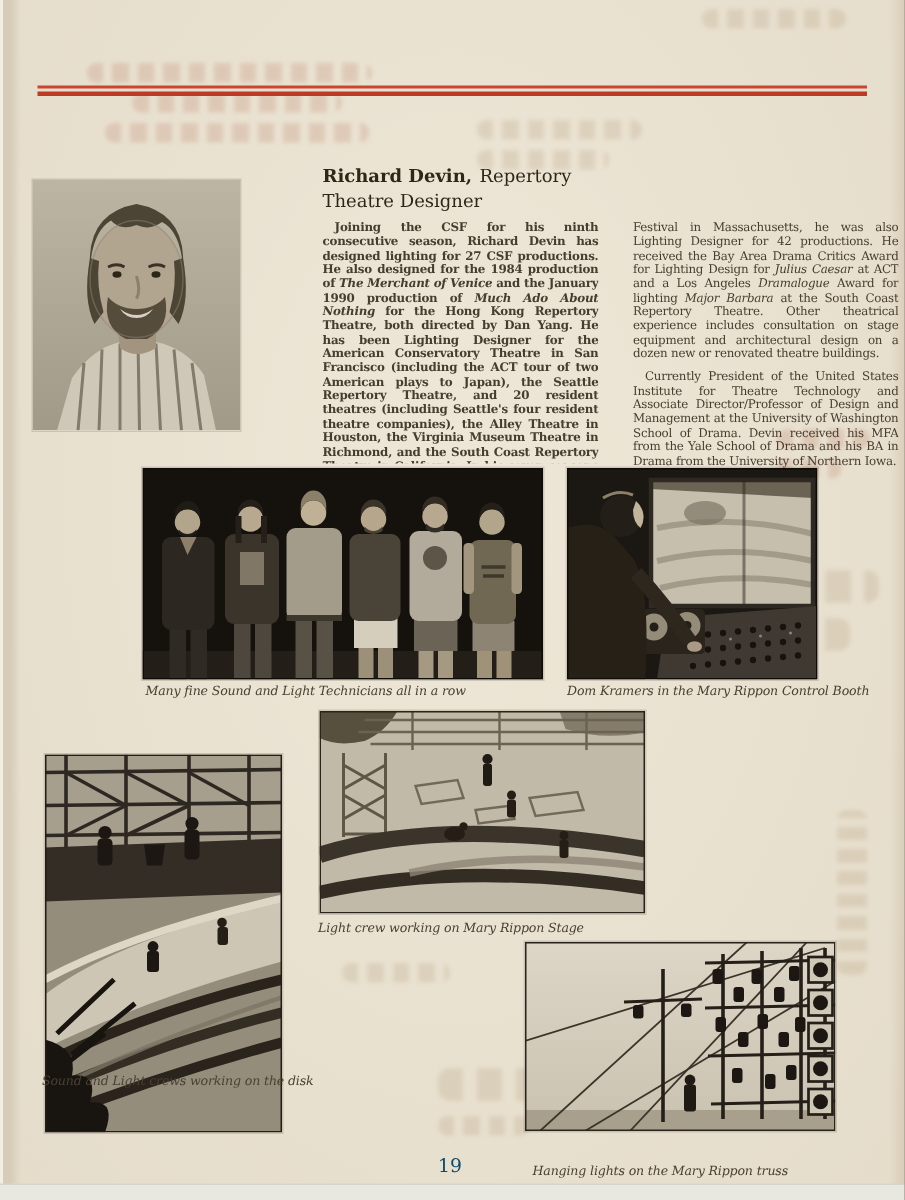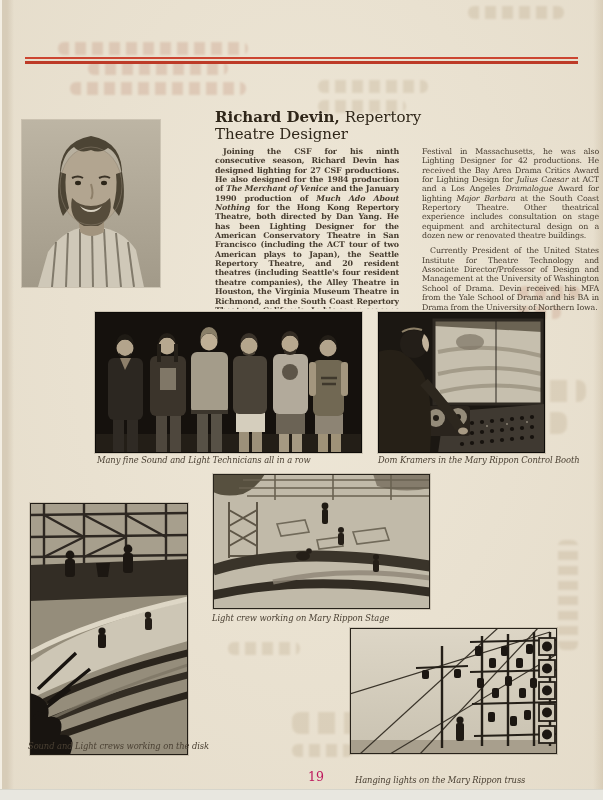--- a/index.html
+++ b/index.html
@@ -17,38 +17,38 @@
   .rule{position:absolute;left:25px;top:57px;width:553px;}
   .rule .r1{height:2px;background:#cc4531;}
   .rule .r2{height:3px;background:#bd3a27;margin-top:2px;}
   
   .ghost{position:absolute;opacity:.20;filter:blur(1.3px);pointer-events:none;}
   .ghost .gr{height:13px;margin-bottom:7px;border-radius:6px;
      background:repeating-linear-gradient(90deg,currentColor 0 11px,transparent 11px 17px);}
   .ghost .big{height:22px;margin-bottom:10px;border-radius:8px;
      background:repeating-linear-gradient(90deg,currentColor 0 17px,transparent 17px 26px);}
   
-  .heading{position:absolute;left:215px;top:109px;color:#2f2619;line-height:17px;font-size:15px;}
+  .heading{position:absolute;left:215px;top:109px;color:#2f2619;line-height:17px;font-size:12px;}
   .heading .bold{font-weight:bold;}
   .heading .reg{margin-left:5px;}
   
   .col{position:absolute;top:147px;font-size:7.9px;line-height:9.35px;letter-spacing:-.15px;
        text-align:justify;color:#463c2f;overflow:hidden;}
   .col p{margin:0;text-indent:8px;}
   .col p + p{margin-top:6px;}
   .it{font-style:italic;}
   #col1{left:215px;width:184px;height:162px;font-weight:bold;}
   #col2{left:422px;width:177px;height:166px;}
   
   .photo{position:absolute;overflow:hidden;box-shadow:0 0 0 1px rgba(70,60,45,.18);}
   .photo svg{display:block;width:100%;height:100%;}
   .caption{position:absolute;font-style:italic;font-size:8.4px;letter-spacing:-.1px;color:#4a4033;white-space:nowrap;}
   
-  .pagenum{position:absolute;left:276px;top:769px;width:48px;text-align:right;
-     font-size:12.5px;color:#be185d;}
+  .pagenum{position:absolute;left:276px;top:769px;width:48px;text-align:center;
+     font-size:12.5px;color:#0c4a6e;}
 </style>
 </head>
 <body>
 
 <div id="page">
 
   <div class="sheen"></div>
   <div class="edge-left"></div>
   <div class="edge-right"></div>
   <div class="edge-bottom"></div>
@@ -337,21 +337,21 @@
       <circle cx="72" cy="128" r="3.6" fill="#1c1712"></circle>
         <rect x="68" y="131" width="8" height="14" rx="2" fill="#1c1712"></rect>
       <circle cx="118" cy="112" r="3.2" fill="#241e17"></circle>
         <rect x="115" y="115" width="7" height="12" rx="2" fill="#241e17"></rect>
 
       <path d="M0,190 Q22,196 18,214 Q36,212 30,232 Q48,230 40,252 L0,252 Z" fill="#181410"></path>
       <path d="M8,186 L46,150 M18,200 L60,166 M4,214 L40,186" stroke="#181410" stroke-width="3.4" fill="none"></path>
       <rect width="158" height="252" fill="none" stroke="#221d16" stroke-width="2"></rect>
     </svg>
   </div>
-  <div class="caption" style="left:28px;top:741px;">Sound and Light crews working on the disk</div>
+  <div class="caption" style="left:28px;top:715px;">Sound and Light crews working on the disk</div>
 
   <div class="photo" style="left:350px;top:628px;width:207px;height:126px;">
     <svg viewBox="0 0 207 126" preserveAspectRatio="none">
       <defs>
         <linearGradient id="tsky" x1="0" y1="0" x2="0" y2="1">
           <stop offset="0" stop-color="#ddd6c6"></stop>
             <stop offset="1" stop-color="#c9c2b1"></stop>
         </linearGradient>
       </defs>
       <rect width="207" height="126" fill="url(#tsky)"></rect>

